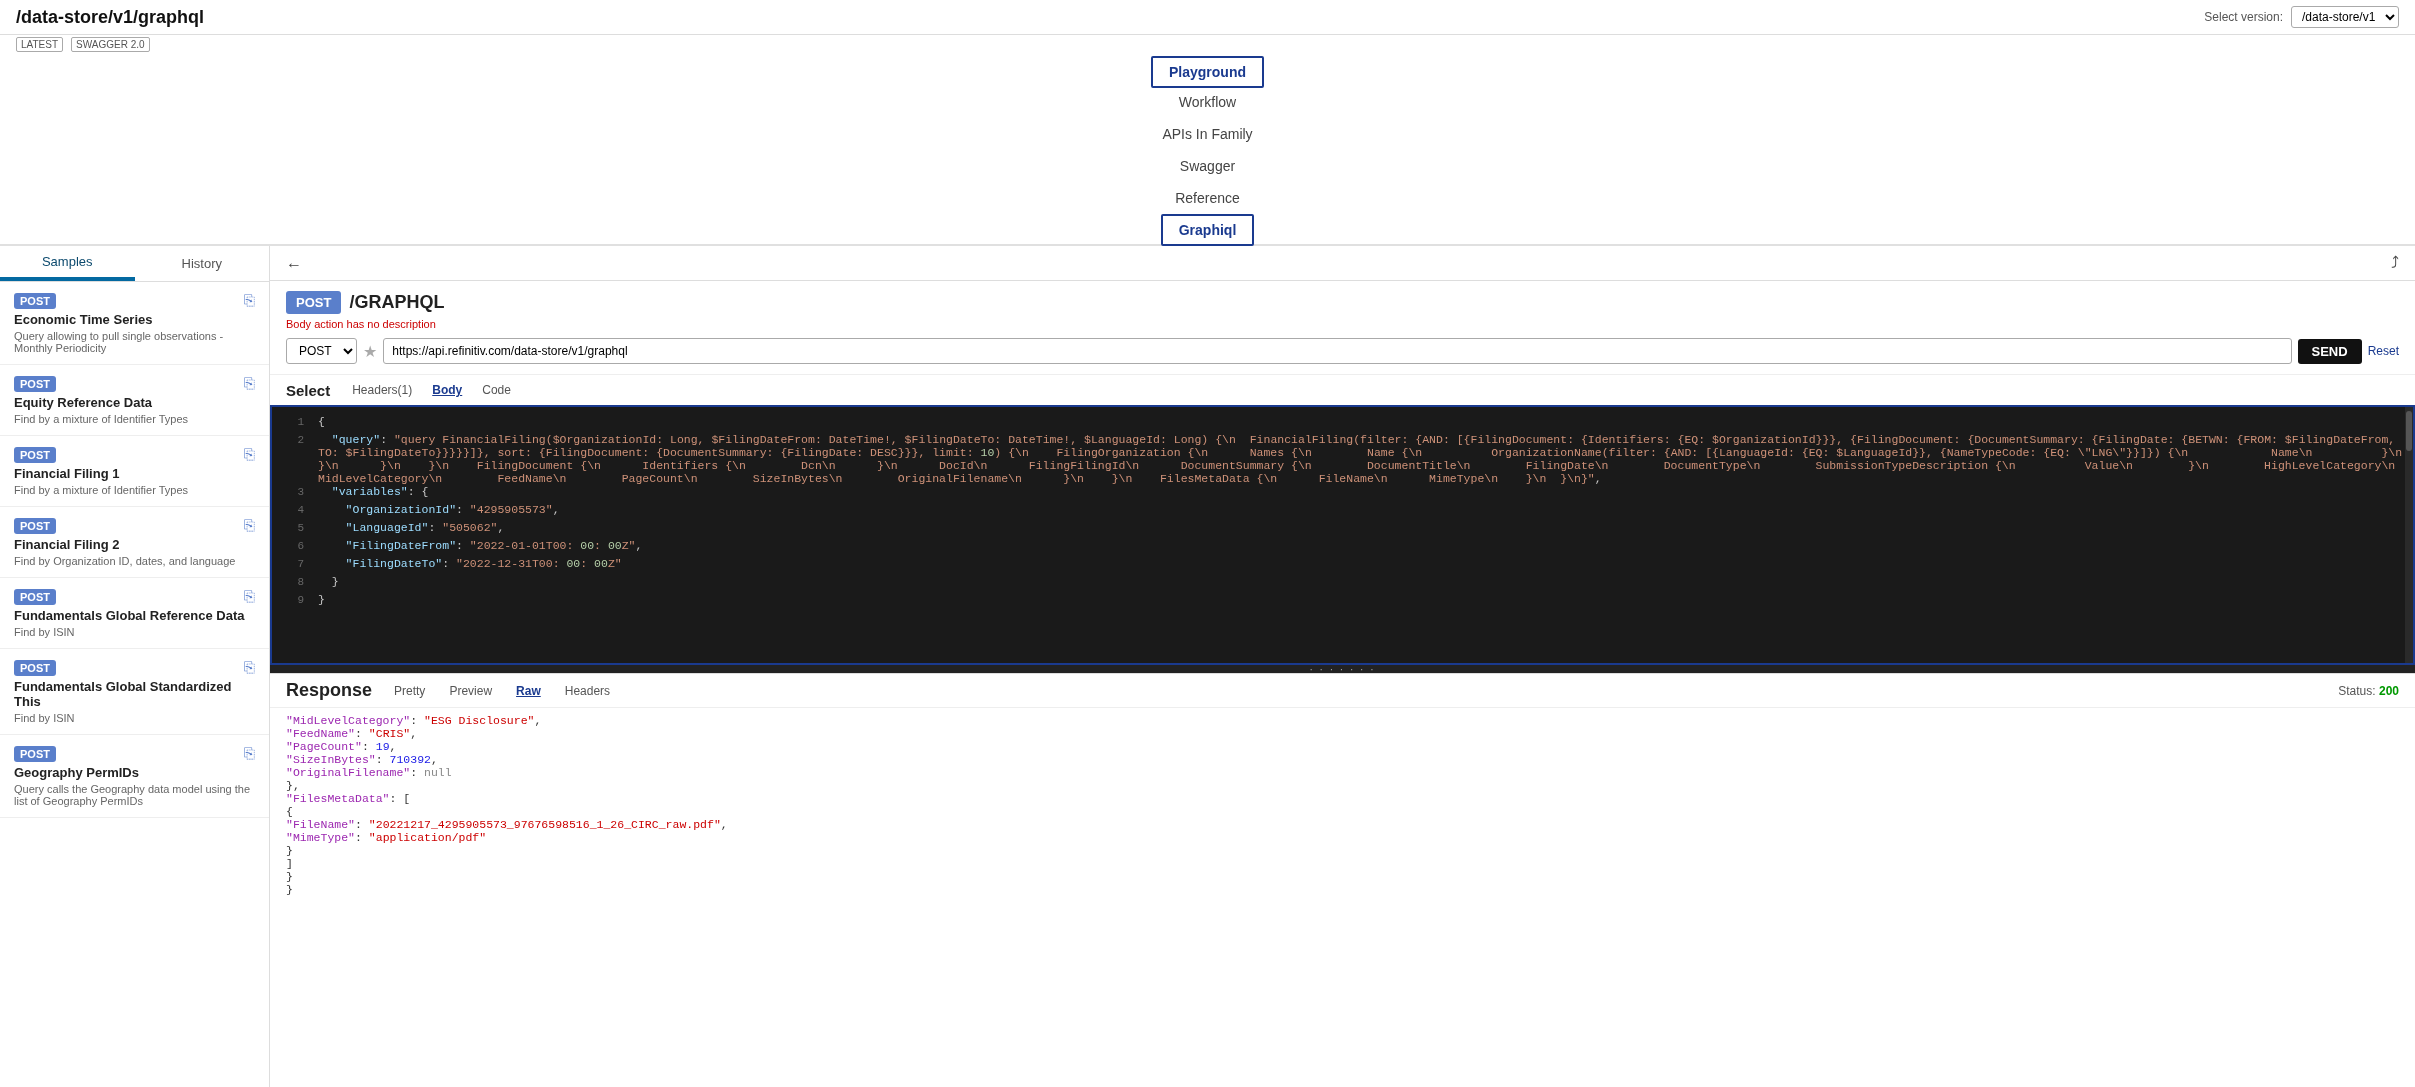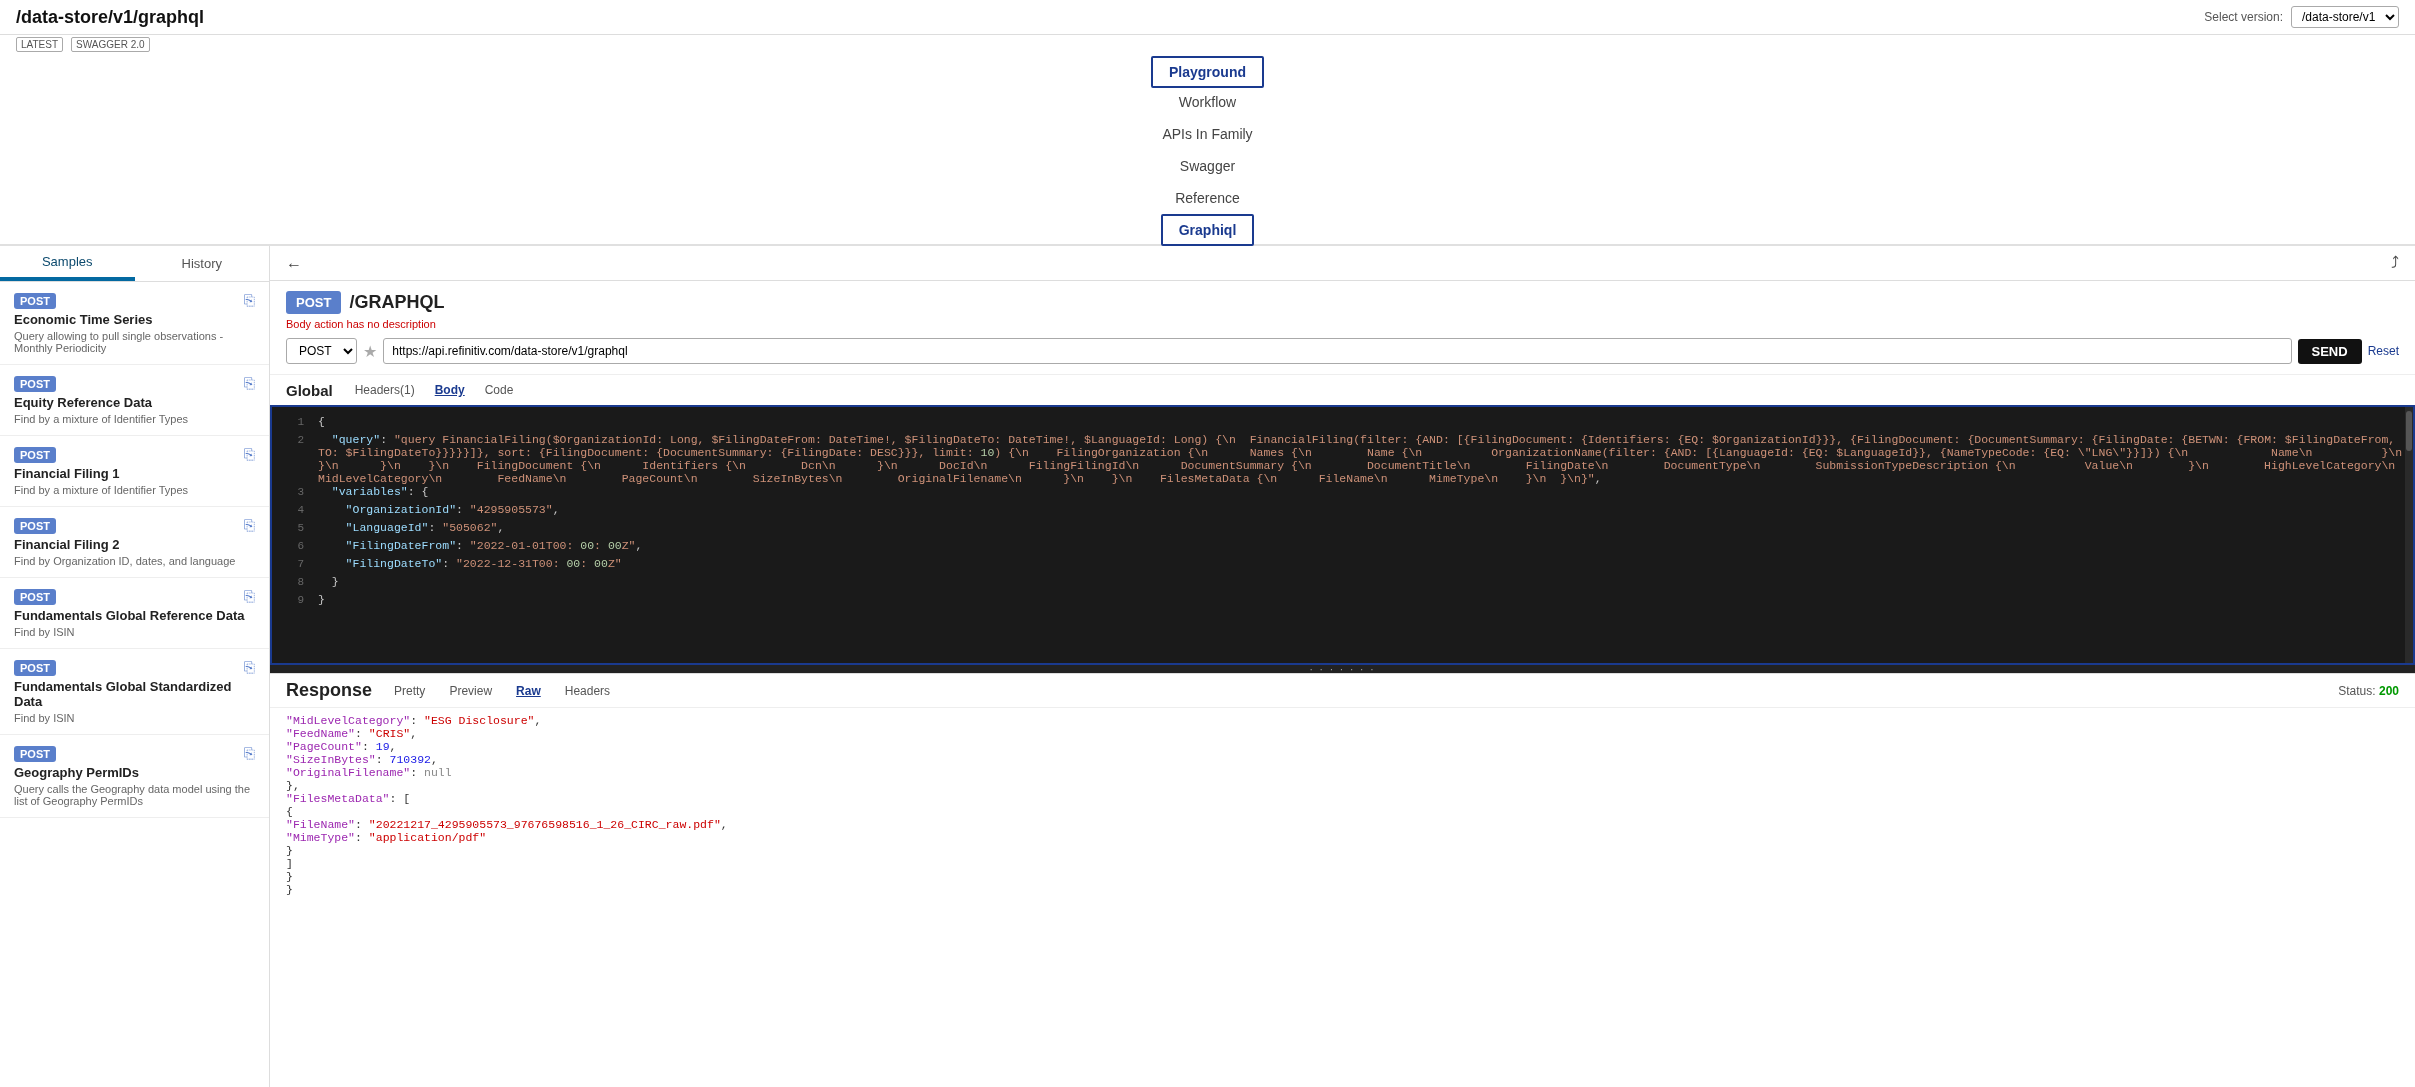--- a/index.html
+++ b/index.html
@@ -492,21 +492,21 @@
         </div>
         <span class="item-title">Fundamentals Global Reference Data</span>
         <span class="item-desc">Find by ISIN</span>
       </div>
 
       <div class="sidebar-item">
         <div class="sidebar-item-header">
           <span class="method-badge">POST</span>
           <span class="item-icon">⎘</span>
         </div>
-        <span class="item-title">Fundamentals Global Standardized Data</span>
+        <span class="item-title">Fundamentals Global Standardized This</span>
         <span class="item-desc">Find by ISIN</span>
       </div>
 
       <div class="sidebar-item">
         <div class="sidebar-item-header">
           <span class="method-badge">POST</span>
           <span class="item-icon">⎘</span>
         </div>
         <span class="item-title">Geography PermIDs</span>
         <span class="item-desc">Query calls the Geography data model using the list of Geography PermIDs</span>
@@ -534,21 +534,21 @@
         </select>
         <button class="star-btn">★</button>
         <input class="url-input" type="text" value="https://api.refinitiv.com/data-store/v1/graphql" style="">
         <button class="send-btn">SEND</button>
         <button class="reset-link">Reset</button>
       </div>
     </div>
 
     <div class="request-section">
       <div class="section-header">
-        <span>Global</span>
+        <span>Select</span>
         <div class="req-tabs">
           <button class="req-tab">Headers(1)</button>
           <button class="req-tab active">Body</button>
           <button class="req-tab">Code</button>
         </div>
       </div>
 
       <div class="code-editor" id="code-editor">
         <div class="code-line">
             <span class="line-num">1</span>

